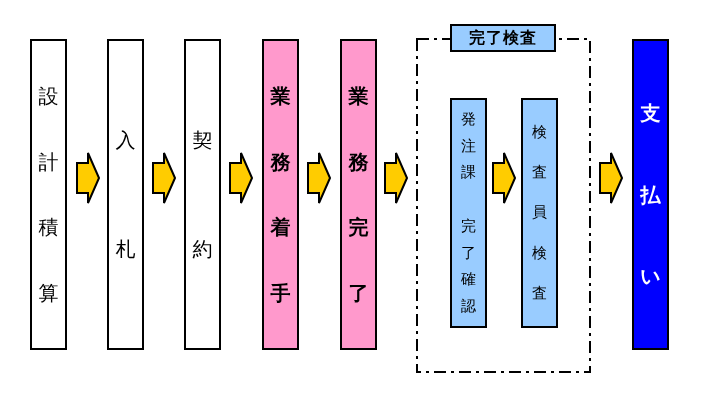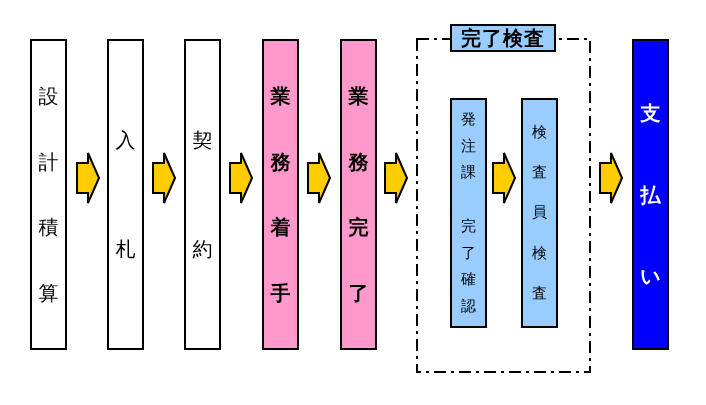--- a/index.html
+++ b/index.html
@@ -43,21 +43,21 @@
   .inspection-title {
     position: absolute;
     left: 450px; top: 24px;
     width: 106px; height: 28px;
     box-sizing: border-box;
     background: #99ccff;
     border: 2px solid #000000;
     display: flex;
     align-items: center;
     justify-content: center;
-    font-size: 20px;
+    font-size: 16px;
     font-weight: bold;
     letter-spacing: 1px;
     z-index: 2;
   }
   .step {
     position: absolute;
     top: 98px;
     width: 37px;
     height: 230px;
     box-sizing: border-box;

